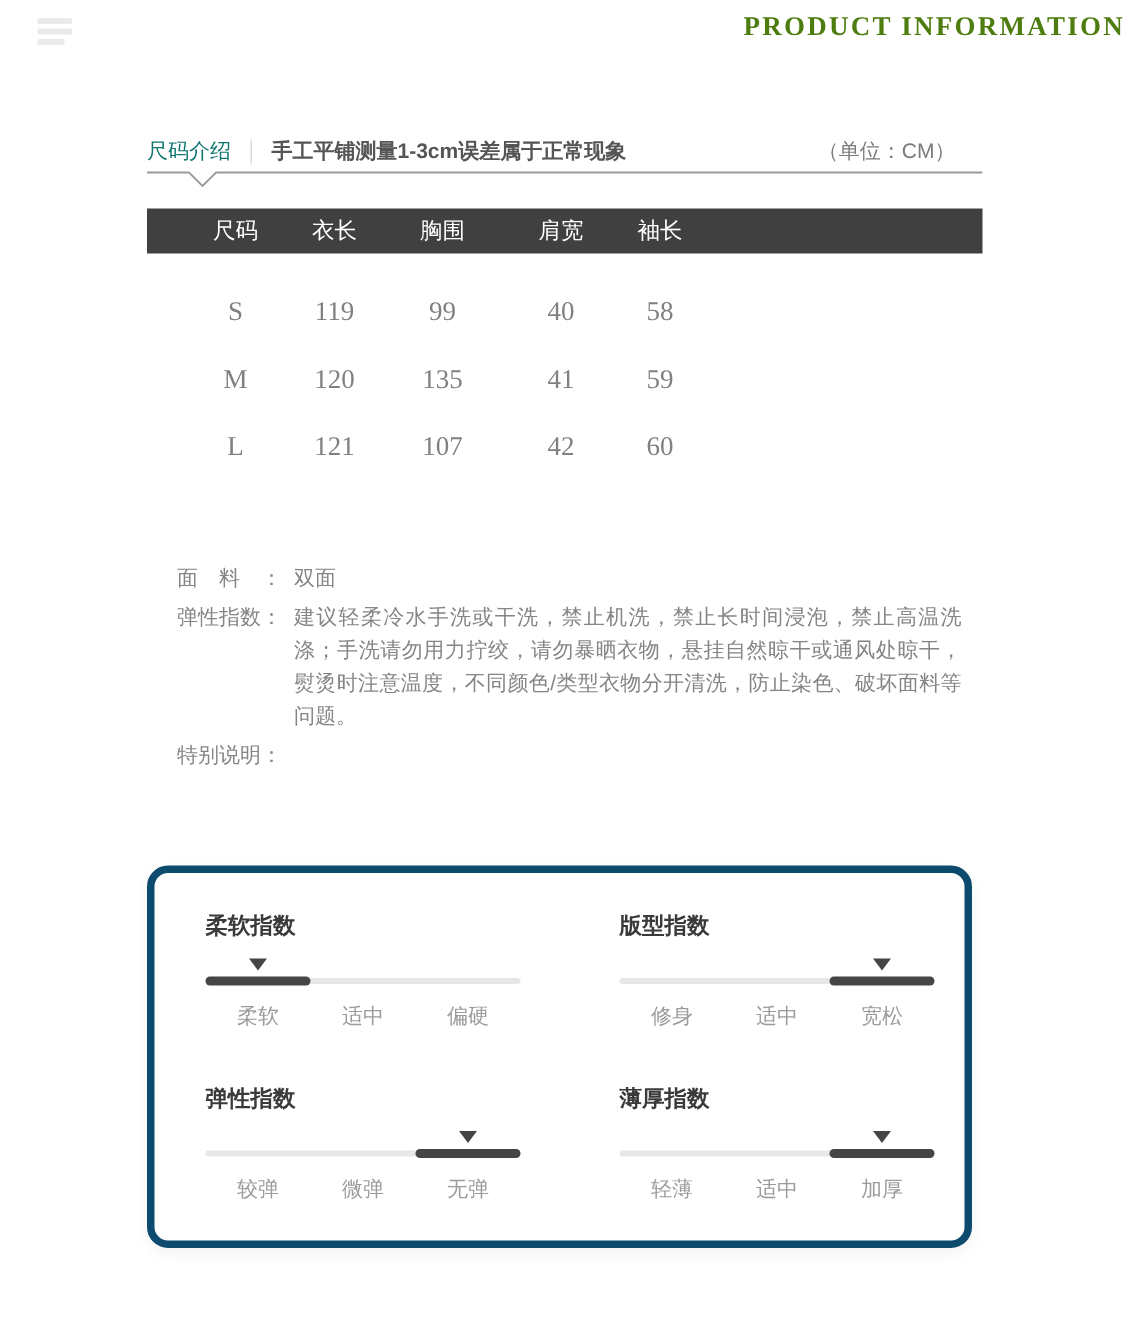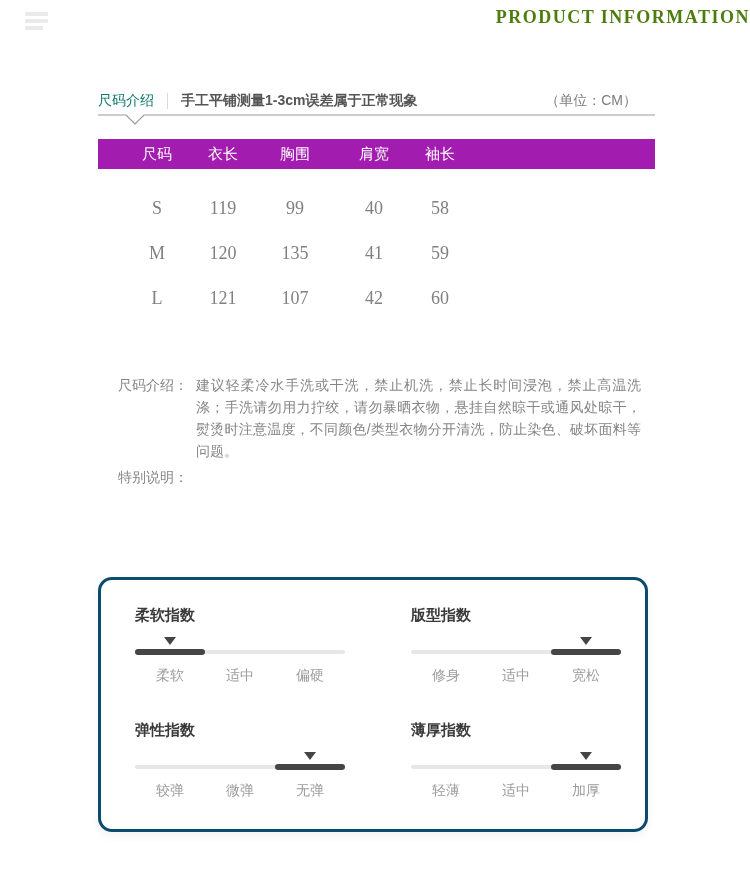--- a/index.html
+++ b/index.html
@@ -31,21 +31,21 @@
   }
   .size-head .sec-label { color:#0f766e; }
   .size-head .vdiv { width:1px; height:16px; background:#d9d9d9; margin:0 13px; }
   .size-head .note { color:#555; font-weight:bold; }
   .size-head .unit { margin-left:auto; color:#7c7c7c; padding-right:18px; }
 
   .notch-divider { position:absolute; left:98px; top:114px; }
 
   
   .size-table { position:absolute; left:98px; top:139px; width:557px; }
-  .t-head { position:relative; height:30px; background:#a21caf; }
+  .t-head { position:relative; height:30px; background:#404040; }
   .t-head .cell { color:#fff; font-size:15px; }
   .t-body { padding-top:16px; }
   .t-row { position:relative; height:45px; }
   .cell {
     position:absolute; top:50%; transform:translate(-50%,-50%);
     white-space:nowrap;
   }
   .t-row .cell {
     font-family:"Liberation Serif", serif; font-size:18px; color:#808080;
   }
@@ -61,21 +61,21 @@
     text-align:justify; text-align-last:justify;
   }
   .detail-text {
     width:445px; color:#858585; font-size:14px; line-height:22px;
     text-align:justify;
   }
 
   
   .index-box {
     position:absolute; left:98px; top:577px; width:550px; height:255px;
-    border:3px solid #0c4a6e; border-radius:14px;
+    border:5px solid #0c4a6e; border-radius:14px;
     box-shadow:0 4px 10px rgba(0,0,0,0.05);
     padding:26px 0 0 34px;
     display:grid; grid-template-columns:210px 210px;
     column-gap:66px; row-gap:36px; align-content:start;
   }
   .idx-title { font-size:15px; font-weight:bold; color:#3a3a3a; margin-bottom:10px; }
   .marker-row { position:relative; height:12px; }
   .marker {
     position:absolute; top:2px; width:0; height:0;
     border-left:6px solid transparent; border-right:6px solid transparent;
@@ -137,21 +137,25 @@
       <span class="cell c1">121</span>
       <span class="cell c2">107</span>
       <span class="cell c3">42</span>
       <span class="cell c4">60</span>
     </div>
   </div>
 </div>
 
 <div class="details">
   <div class="detail-row">
-    <span class="detail-label">尺码介绍：</span>
+    <span class="detail-label">面料：</span>
+    <span class="detail-text">双面</span>
+  </div>
+  <div class="detail-row">
+    <span class="detail-label">弹性指数：</span>
     <span class="detail-text">建议轻柔冷水手洗或干洗，禁止机洗，禁止长时间浸泡，禁止高温洗涤；手洗请勿用力拧绞，请勿暴晒衣物，悬挂自然晾干或通风处晾干，熨烫时注意温度，不同颜色/类型衣物分开清洗，防止染色、破坏面料等问题。</span>
   </div>
   <div class="detail-row">
     <span class="detail-label">特别说明：</span>
   </div>
 </div>
 
 <div class="index-box">
   <div class="index-cell">
     <div class="idx-title">柔软指数</div>

